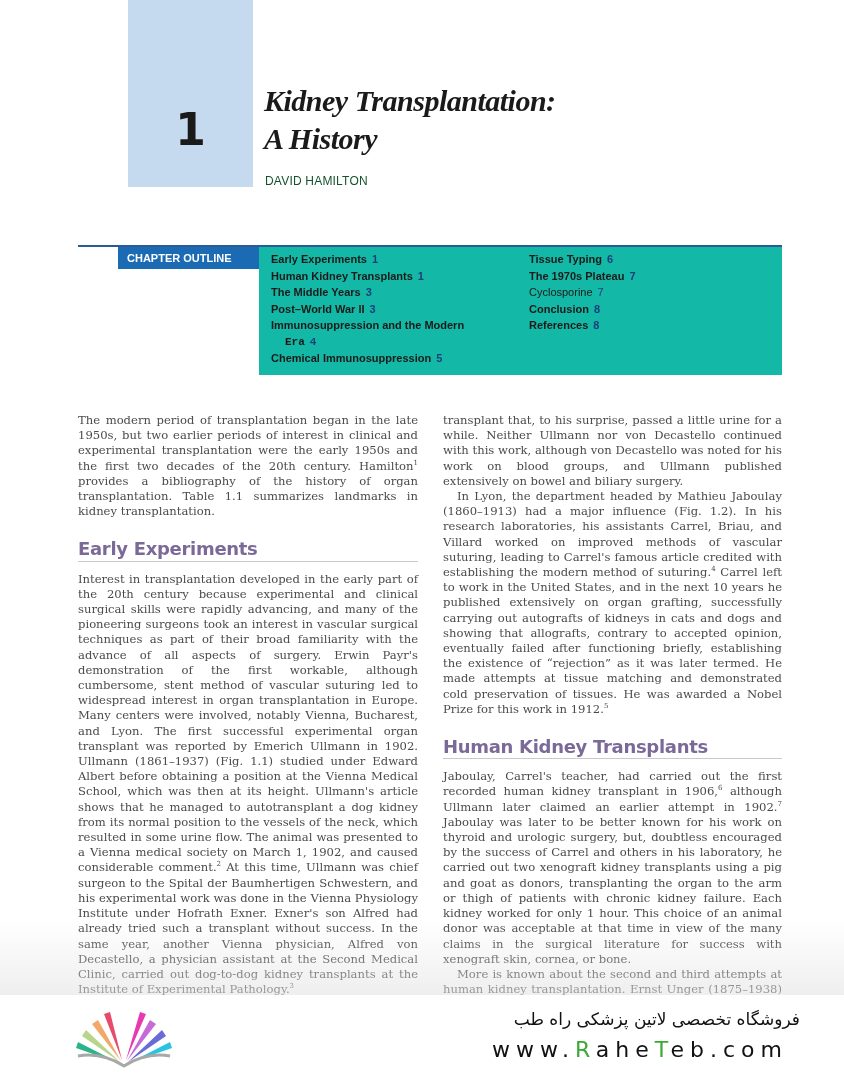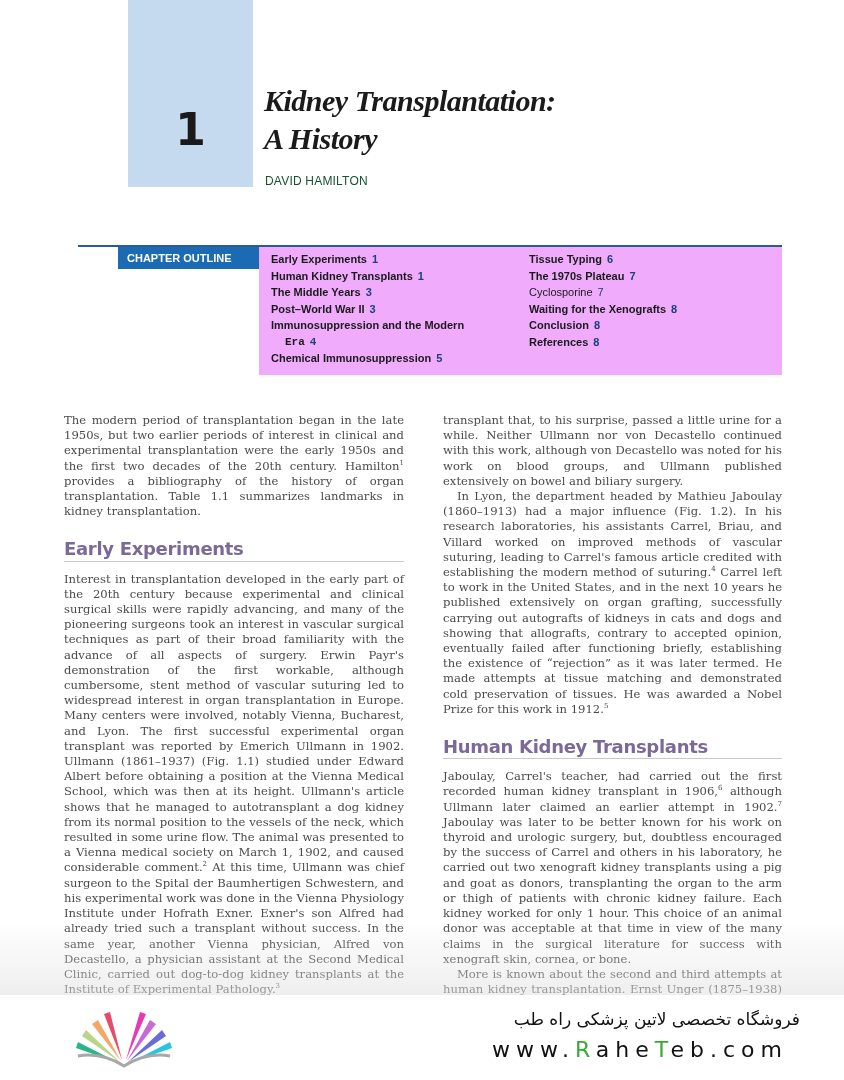--- a/index.html
+++ b/index.html
@@ -5,31 +5,31 @@
   html, body { margin: 0; padding: 0; }
   body { width: 844px; height: 1080px; background: #ffffff; position: relative; overflow: hidden; font-family: "DejaVu Serif", serif; }
   .chapter-block { position: absolute; left: 128px; top: 0; width: 125px; height: 187px; background: #c5d9ef; }
   .chapter-num { position: absolute; left: 0; width: 125px; top: 104px; text-align: center; font-family: "DejaVu Sans", sans-serif; font-weight: bold; font-size: 44px; color: #1a1a1a; }
   .chapter-title { position: absolute; left: 264px; top: 82px; font-family: Liberation Serif, serif; font-style: italic; font-weight: bold; font-size: 30px; line-height: 38px; color: #1a1a1a; letter-spacing: -0.5px; }
   .chapter-title div { white-space: nowrap; }
   .author { position: absolute; left: 265px; top: 174px; font-family: "Liberation Sans", sans-serif; font-size: 12px; color: #14532d; letter-spacing: 0.2px; }
 
   .outline-rule { position: absolute; left: 78px; top: 245px; width: 704px; height: 2px; background: #2a5b95; }
   .outline-label { position: absolute; left: 78px; top: 247px; width: 188px; height: 22px; background: #1a6bb3; color: #fff; font-family: "Liberation Sans", sans-serif; font-weight: bold; font-size: 11px; line-height: 22px; padding-left: 9px; box-sizing: border-box; margin-left: 40px; }
-  .outline-box { position: absolute; left: 259px; top: 247px; width: 523px; height: 128px; background: #f0abfc; }
+  .outline-box { position: absolute; left: 259px; top: 247px; width: 523px; height: 128px; background: #14b8a6; }
   .outline-col { position: absolute; top: 4px; font-family: "Liberation Sans", sans-serif; font-size: 11px; color: #1a1a1a; }
   .outline-col.c1 { left: 12px; width: 230px; }
   .outline-col.c2 { left: 270px; width: 240px; }
   .oitem { font-weight: bold; line-height: 16.5px; }
   .oitem.light { font-weight: normal; }
   .oitem .pg { color: #1a3f7a; margin-left: 5px; }
   .oitem .cont { display: block; padding-left: 14px; font-family: Liberation Mono, monospace; }
 
   .col { position: absolute; font-size: 11.6px; line-height: 15.2px; color: #4a4a4a; text-align: justify; }
-  .col.left { left: 64px; width: 340px; top: 413px; }
+  .col.left { left: 78px; width: 340px; top: 413px; }
   .col.right { left: 443px; width: 339px; top: 413px; }
   .col p { margin: 0; text-indent: 0; }
   .col p.ind { text-indent: 14px; }
   sup { font-size: 7px; vertical-align: 5px; line-height: 0; }
   .sec-head { font-family: "DejaVu Sans", sans-serif; font-weight: bold; font-size: 18px; color: #7b6a98; letter-spacing: -0.3px; padding-bottom: 4px; border-bottom: 1.5px solid #c9c9c9; margin: 22px 0 10px 0; }
 
   .fade { position: absolute; left: 0; top: 920px; width: 844px; height: 75px; background: linear-gradient(to bottom, rgba(255,255,255,0) 0%, rgba(225,225,225,0.55) 100%); pointer-events: none; }
   .footer { position: absolute; left: 0; top: 995px; width: 844px; height: 85px; background: #ffffff; }
   .logo { position: absolute; left: 74px; top: 13px; width: 100px; height: 62px; }
   .fa-text { position: absolute; right: 44px; top: 14px; font-family: "DejaVu Sans", sans-serif; font-size: 17px; color: #111; direction: rtl; }
@@ -56,21 +56,20 @@
     <div class="oitem"><span>Human Kidney Transplants</span><span class="pg">1</span></div>
     <div class="oitem"><span>The Middle Years</span><span class="pg">3</span></div>
     <div class="oitem"><span>Post–World War II</span><span class="pg">3</span></div>
     <div class="oitem"><span>Immunosuppression and the Modern</span><span class="cont"><span>Era</span><span class="pg">4</span></span></div>
     <div class="oitem"><span>Chemical Immunosuppression</span><span class="pg">5</span></div>
   </div>
   <div class="outline-col c2">
     <div class="oitem"><span>Tissue Typing</span><span class="pg">6</span></div>
     <div class="oitem"><span>The 1970s Plateau</span><span class="pg">7</span></div>
     <div class="oitem light"><span>Cyclosporine</span><span class="pg">7</span></div>
-    <div class="oitem"><span>Waiting for the Xenografts</span><span class="pg">8</span></div>
     <div class="oitem"><span>Conclusion</span><span class="pg">8</span></div>
     <div class="oitem"><span>References</span><span class="pg">8</span></div>
   </div>
 </div>
 
 <div class="col left">
   <p><span>The modern period of transplantation began in the late 1950s, but two earlier periods of interest in clinical and experimental transplantation were the early 1950s and the first two decades of the 20th century. Hamilton</span><sup>1</sup><span> provides a bibliography of the history of organ transplantation. Table 1.1 summarizes landmarks in kidney transplantation.</span></p>
   <div class="sec-head">Early Experiments</div>
   <p><span>Interest in transplantation developed in the early part of the 20th century because experimental and clinical surgical skills were rapidly advancing, and many of the pioneering surgeons took an interest in vascular surgical techniques as part of their broad familiarity with the advance of all aspects of surgery. Erwin Payr's demonstration of the first workable, although cumbersome, stent method of vascular suturing led to widespread interest in organ transplantation in Europe. Many centers were involved, notably Vienna, Bucharest, and Lyon. The first successful experimental organ transplant was reported by Emerich Ullmann in 1902. Ullmann (1861–1937) (Fig. 1.1) studied under Edward Albert before obtaining a position at the Vienna Medical School, which was then at its height. Ullmann's article shows that he managed to autotransplant a dog kidney from its normal position to the vessels of the neck, which resulted in some urine flow. The animal was presented to a Vienna medical society on March 1, 1902, and caused considerable comment.</span><sup>2</sup><span> At this time, Ullmann was chief surgeon to the Spital der Baumhertigen Schwestern, and his experimental work was done in the Vienna Physiology Institute under Hofrath Exner. Exner's son Alfred had already tried such a transplant without success. In the same year, another Vienna physician, Alfred von Decastello, a physician assistant at the Second Medical Clinic, carried out dog-to-dog kidney transplants at the Institute of Experimental Pathology.</span><sup>3</sup></p>
   <p class="ind">Ullmann and von Decastello had used Payr's method, and</p>

